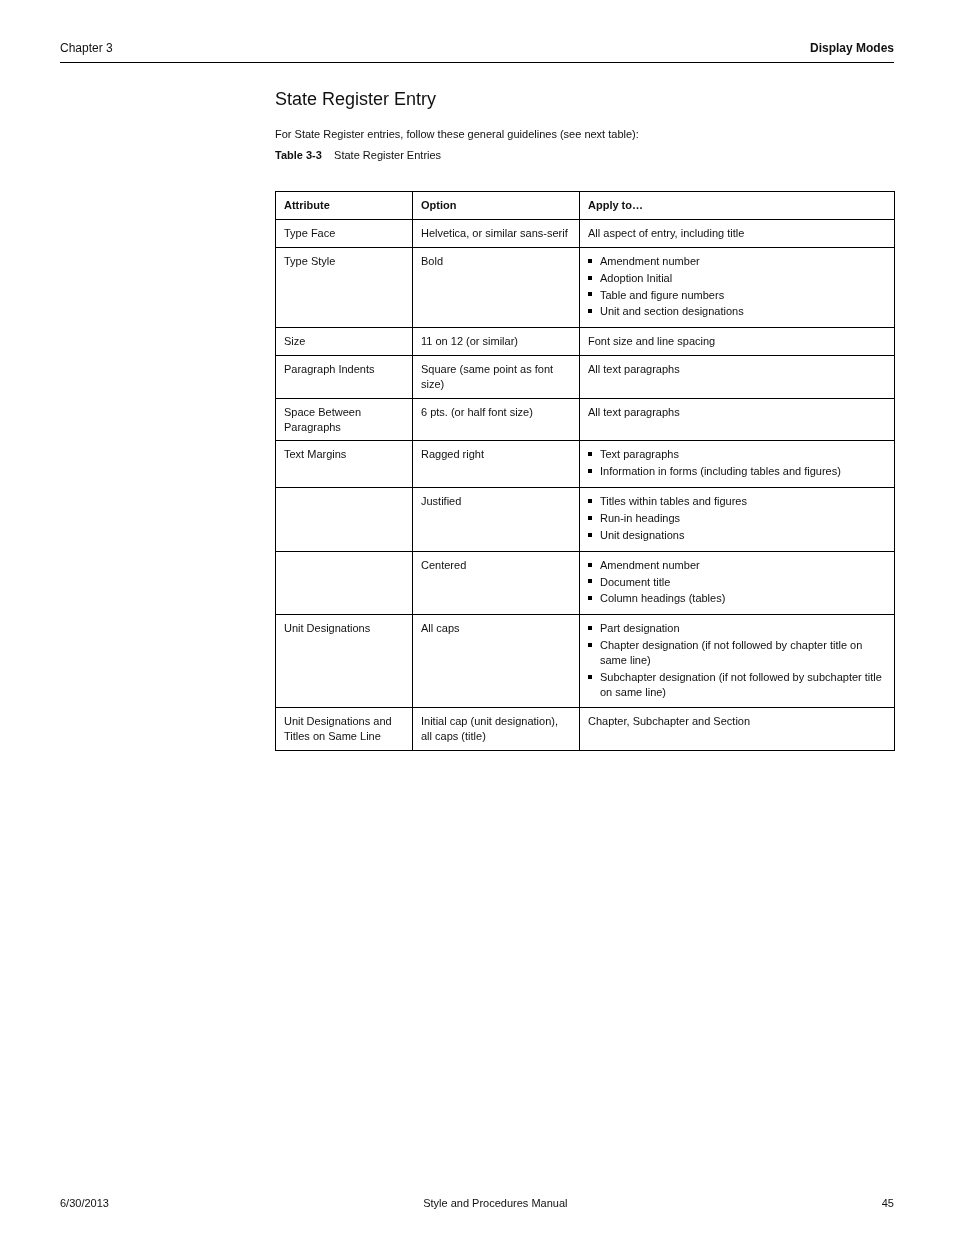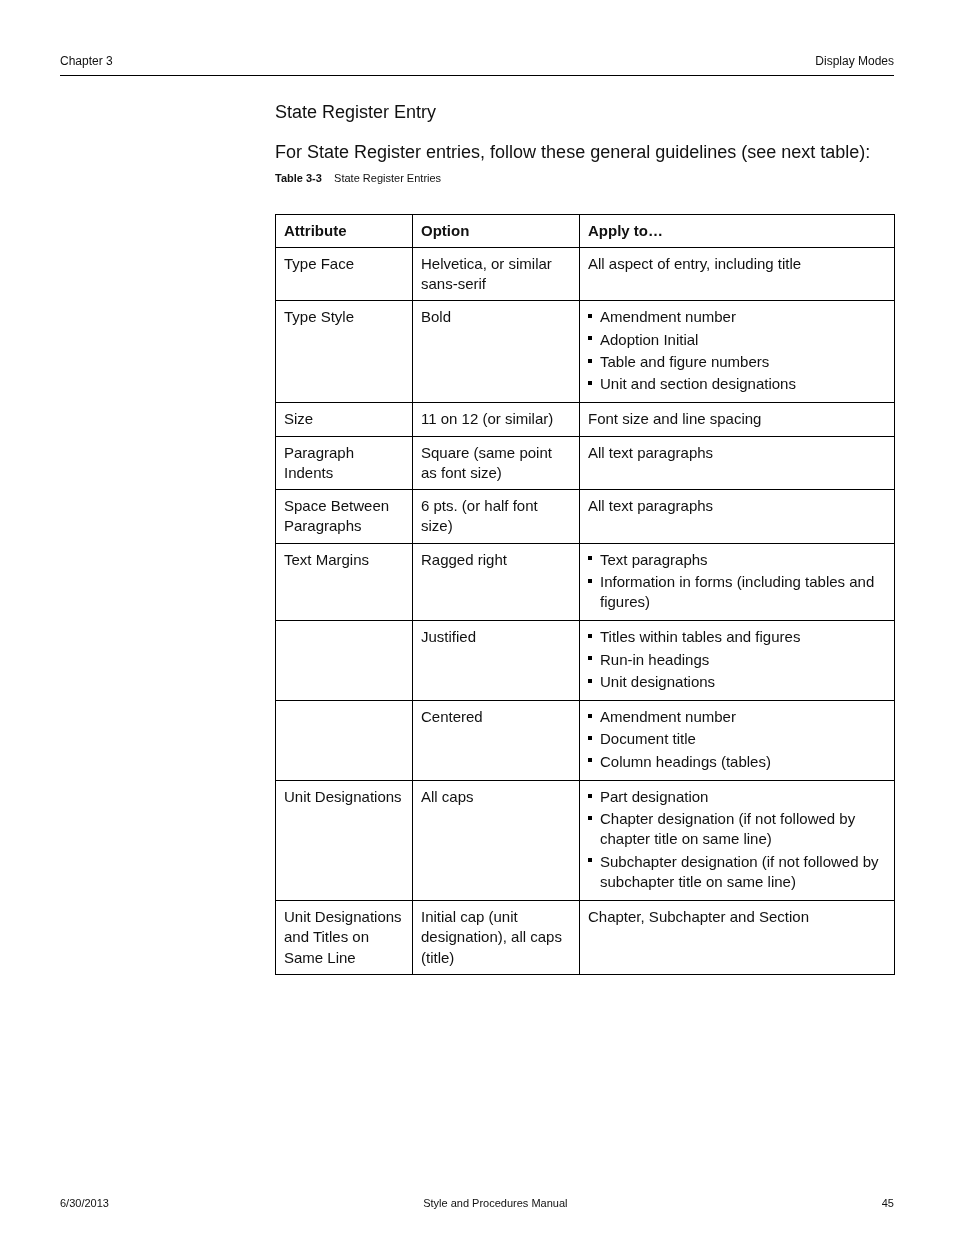--- a/index.html
+++ b/index.html
@@ -20,47 +20,47 @@
     padding: 40px 60px 0 60px;
   }
   .header {
     display: flex;
     justify-content: space-between;
     align-items: flex-end;
     font-size: 12px;
     margin-bottom: 6px;
   }
   .header .left { font-weight: 400; }
-  .header .right { font-weight: 400; margin-top: 13px; }
+  .header .right { font-weight: 700; }
   .hr {
     border: none;
     border-top: 1px solid #000;
     margin: 0 0 24px 0;
   }
   .content {
     margin-left: 215px; 
     width: 620px;
   }
   h2.section {
     font-size: 18px;
     font-weight: 400;
     margin: 0 0 8px 0;
   }
   p.lead {
     margin: 16px 0 6px 0;
-    font-size: 18px;
+    font-size: 11px;
   }
   p.tab-caption {
     margin: 0 0 28px 0;
     font-size: 11px;
   }
   table.spec {
     border-collapse: collapse;
     width: 100%;
-    font-size: 15px;
+    font-size: 11px;
     border-radius: 8px;
   }
   table.spec th,
   table.spec td {
     border: 1px solid #000;
     padding: 6px 8px;
     vertical-align: top;
     text-align: left;
   }
   table.spec th {

